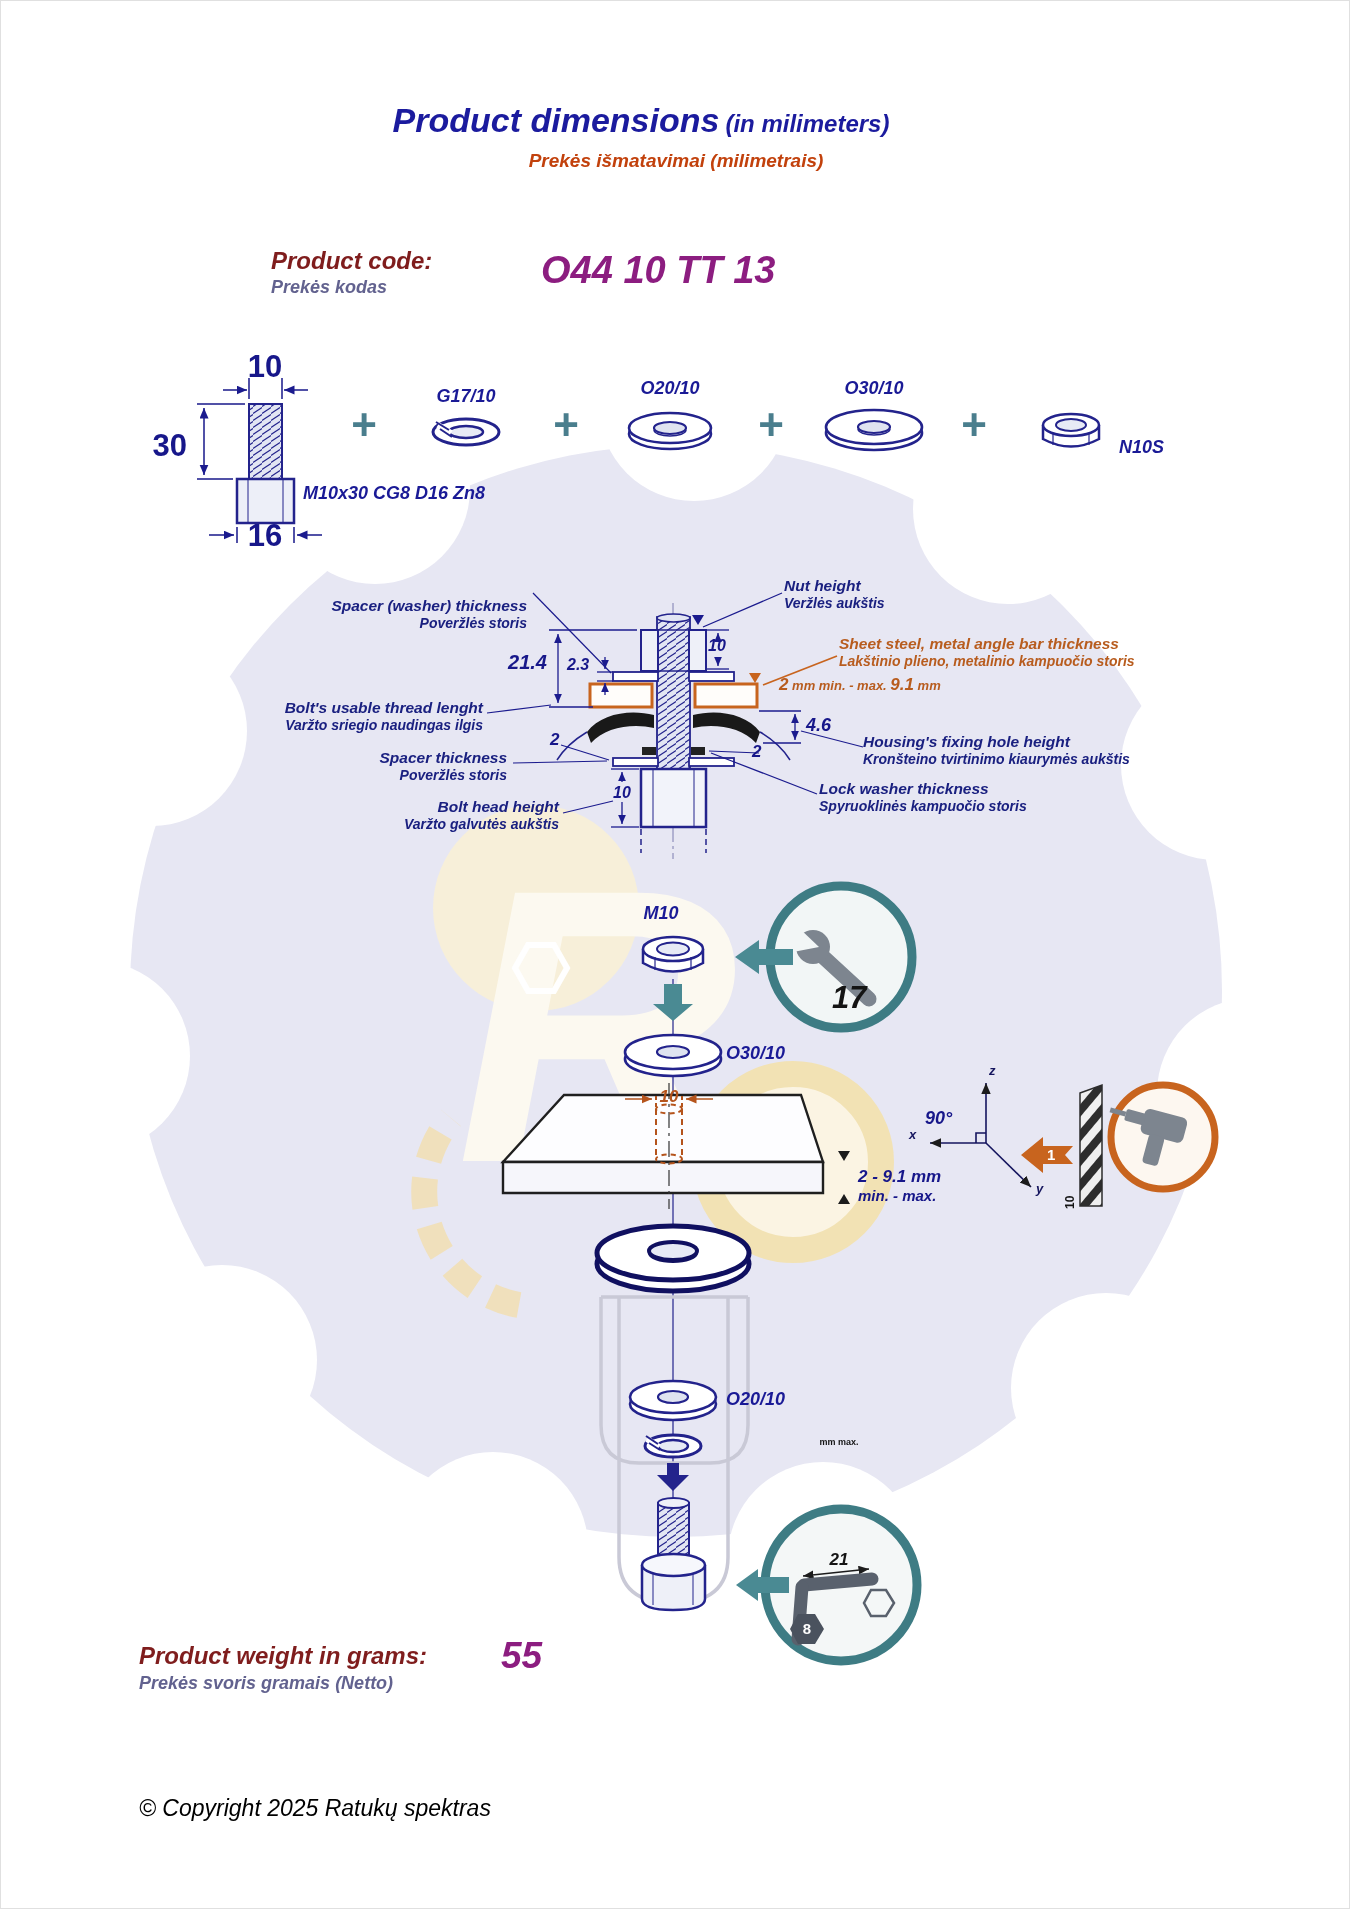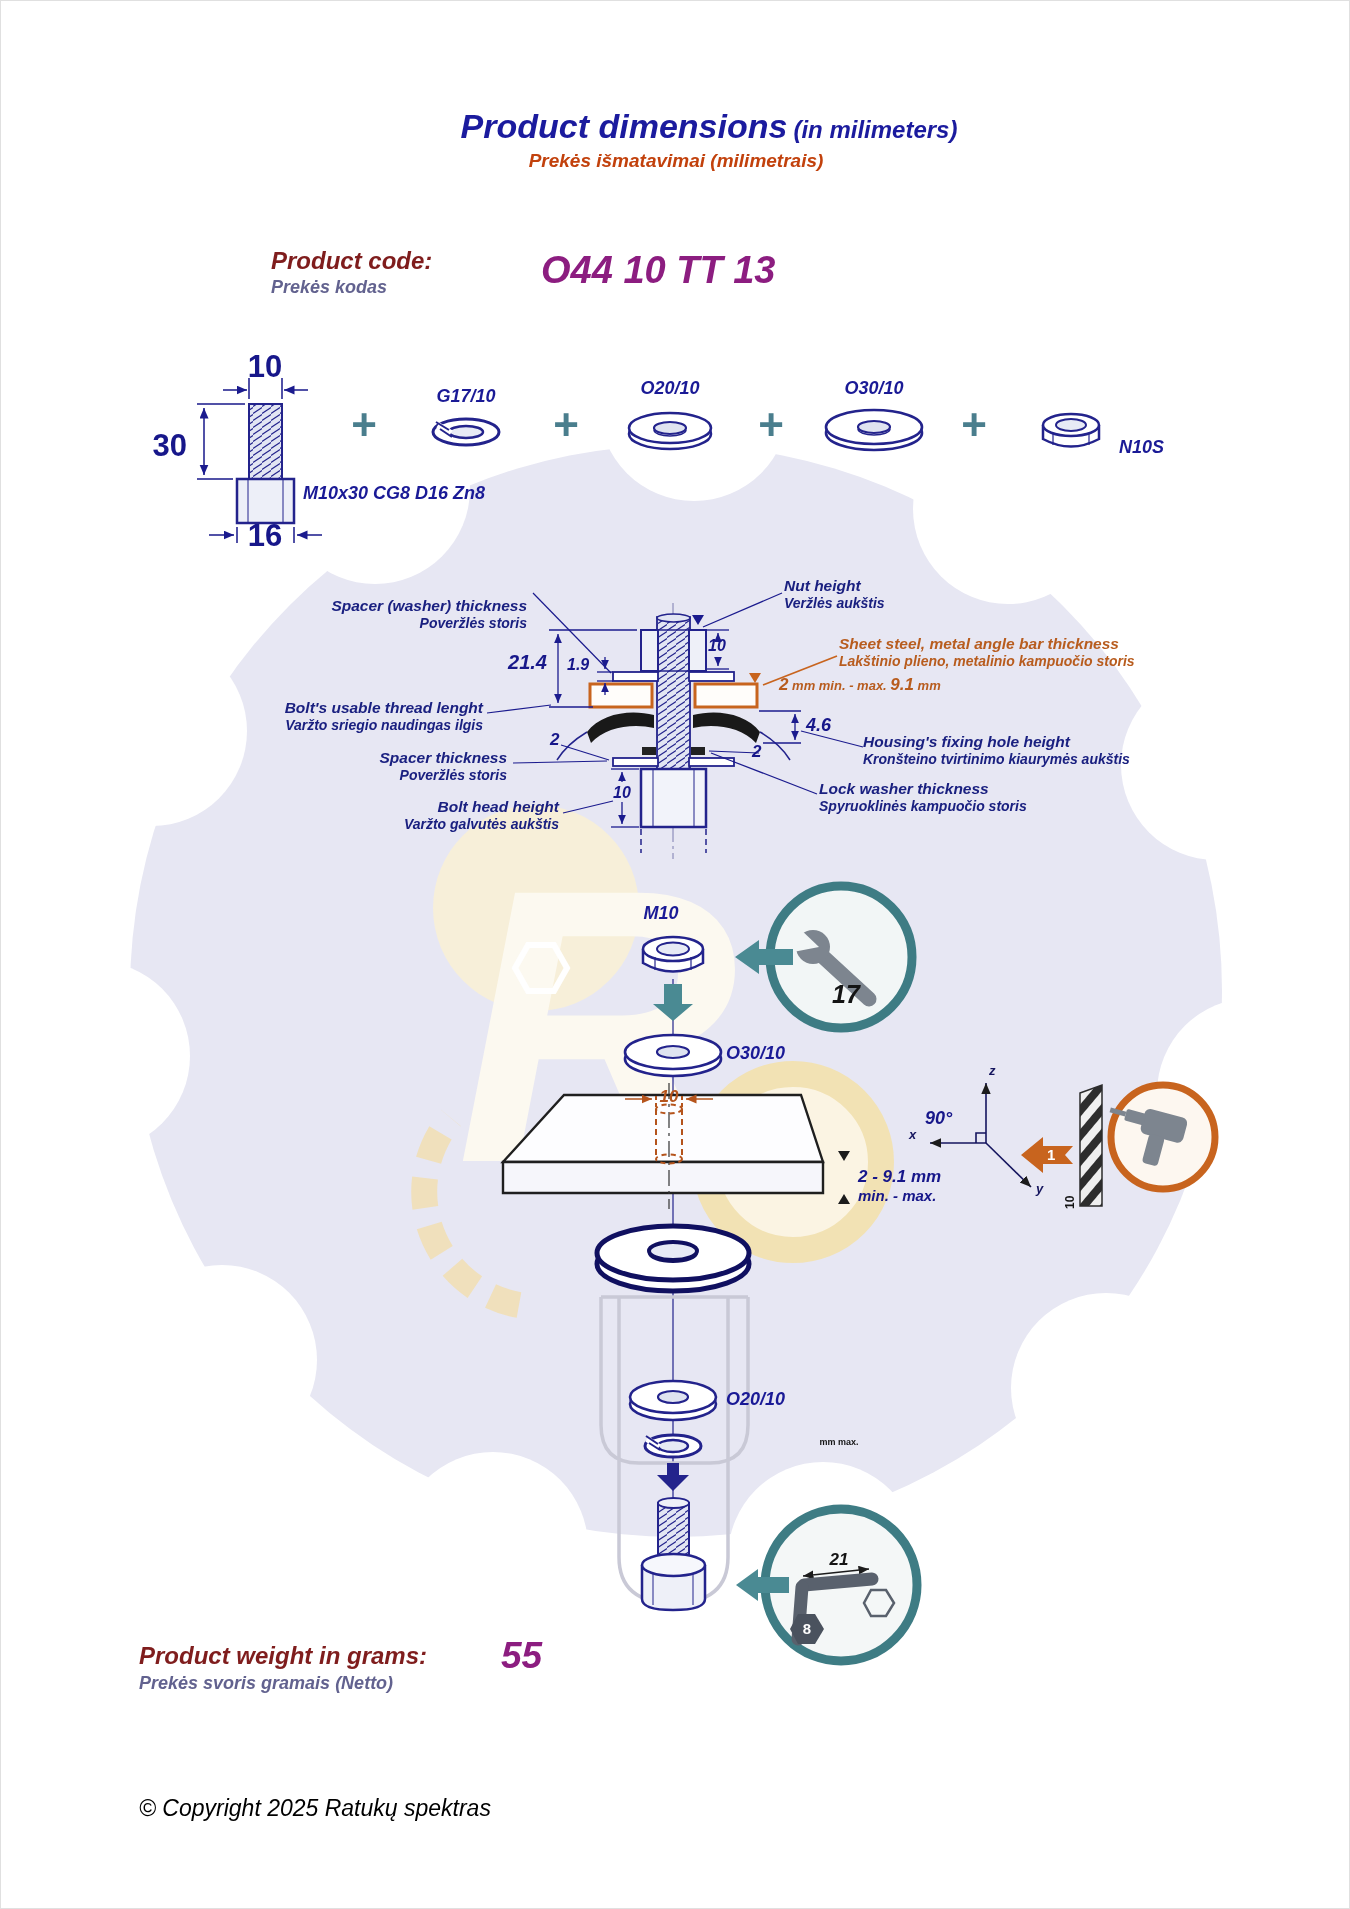--- a/index.html
+++ b/index.html
@@ -310,21 +310,21 @@
       <line x1="802" y1="1575" x2="868" y2="1568" stroke="#1c1c1c" stroke-width="1.5" marker-start="url(#aK)" marker-end="url(#aK)"></line>
       <line x1="803" y1="1584" x2="871" y2="1578" stroke="#59616d" stroke-width="13" stroke-linecap="round"></line>
       <line x1="801" y1="1586" x2="797" y2="1638" stroke="#59616d" stroke-width="13" stroke-linecap="round"></line>
       <polygon points="893,1602 885,1589 870,1589 863,1602 870,1615 885,1615" fill="none" stroke="#59616d" stroke-width="2.5"></polygon>
       <polygon points="823,1628 814,1613 797,1613 789,1628 797,1643 814,1643" fill="#4a525e"></polygon>
     </g>
     <path d="M735,1584 l22,-16 v8 h31 v16 h-31 v8 z" fill="#4a8a93"></path>
   </g>
 </svg>
 
-<div class="t ttl ctr" style="left:708px;top:100px;margin-top:6px;">
+<div class="t ttl ctr" style="left:640px;top:100px;">
   <span>Product dimensions</span><span class="ttl-unit">(in milimeters)</span>
 </div>
 <div class="t subttl ctr" style="left:675px;top:149px;">Prekės išmatavimai (milimetrais)</div>
 
 <div class="t hdr-dark" style="left:270px;top:246px;">Product code:</div>
 <div class="t hdr-sub" style="left:270px;top:276px;">Prekės kodas</div>
 <div class="t pcode" style="left:540px;top:248px;">O44 10 TT 13</div>
 
 <div class="t dim-big ctr" style="left:264px;top:348px;">10</div>
 <div class="t dim-big" style="right:1162px;top:427px;">30</div>
@@ -369,28 +369,28 @@
 </div>
 <div class="t lbl" style="left:818px;top:779px;">
   <span>Lock washer thickness</span>
   <span class="sub">Spyruoklinės kampuočio storis</span>
 </div>
 <div class="t lbl" style="right:790px;top:797px;text-align:right;">
   <span>Bolt head height</span>
   <span class="sub">Varžto galvutės aukštis</span>
 </div>
 <div class="t dim lg" style="right:802px;top:650px;">21.4</div>
-<div class="t dim sm" style="left:566px;top:655px;">1.9</div>
+<div class="t dim sm" style="left:566px;top:655px;">2.3</div>
 <div class="t dim sm" style="left:707px;top:636px;">10</div>
 <div class="t dim" style="left:549px;top:729px;">2</div>
 <div class="t dim" style="left:751px;top:741px;">2</div>
 <div class="t dim sm ctr" style="left:621px;top:783px;">10</div>
 
 <div class="t part-lbl ctr" style="left:660px;top:902px;">M10</div>
-<div class="t blk" style="left:831px;top:979px;font-size:25px;font-weight:bold;font-style:italic;">17</div>
+<div class="t blk" style="left:831px;top:979px;font-size:31px;font-weight:bold;font-style:italic;">17</div>
 <div class="t part-lbl" style="left:725px;top:1042px;">O30/10</div>
 <div class="t dim or ctr" style="left:668px;top:1086px;">10</div>
 <div class="t dim" style="left:924px;top:1107px;font-size:18px;">90°</div>
 <div class="t axis" style="left:988px;top:1062px;">z</div>
 <div class="t axis" style="left:908px;top:1126px;">x</div>
 <div class="t axis" style="left:1035px;top:1180px;">y</div>
 <div class="t dim" style="left:857px;top:1166px;">2 - 9.1 mm</div>
 <div class="t dim" style="left:857px;top:1186px;font-size:15px;">min. - max.</div>
 <div class="t white" style="left:1046px;top:1145px;font-size:15px;font-weight:bold;">1</div>
 <div class="t blk" style="left:1062px;top:1208px;transform:rotate(-90deg);transform-origin:0 0;font-size:12px;font-weight:bold;">10</div>

